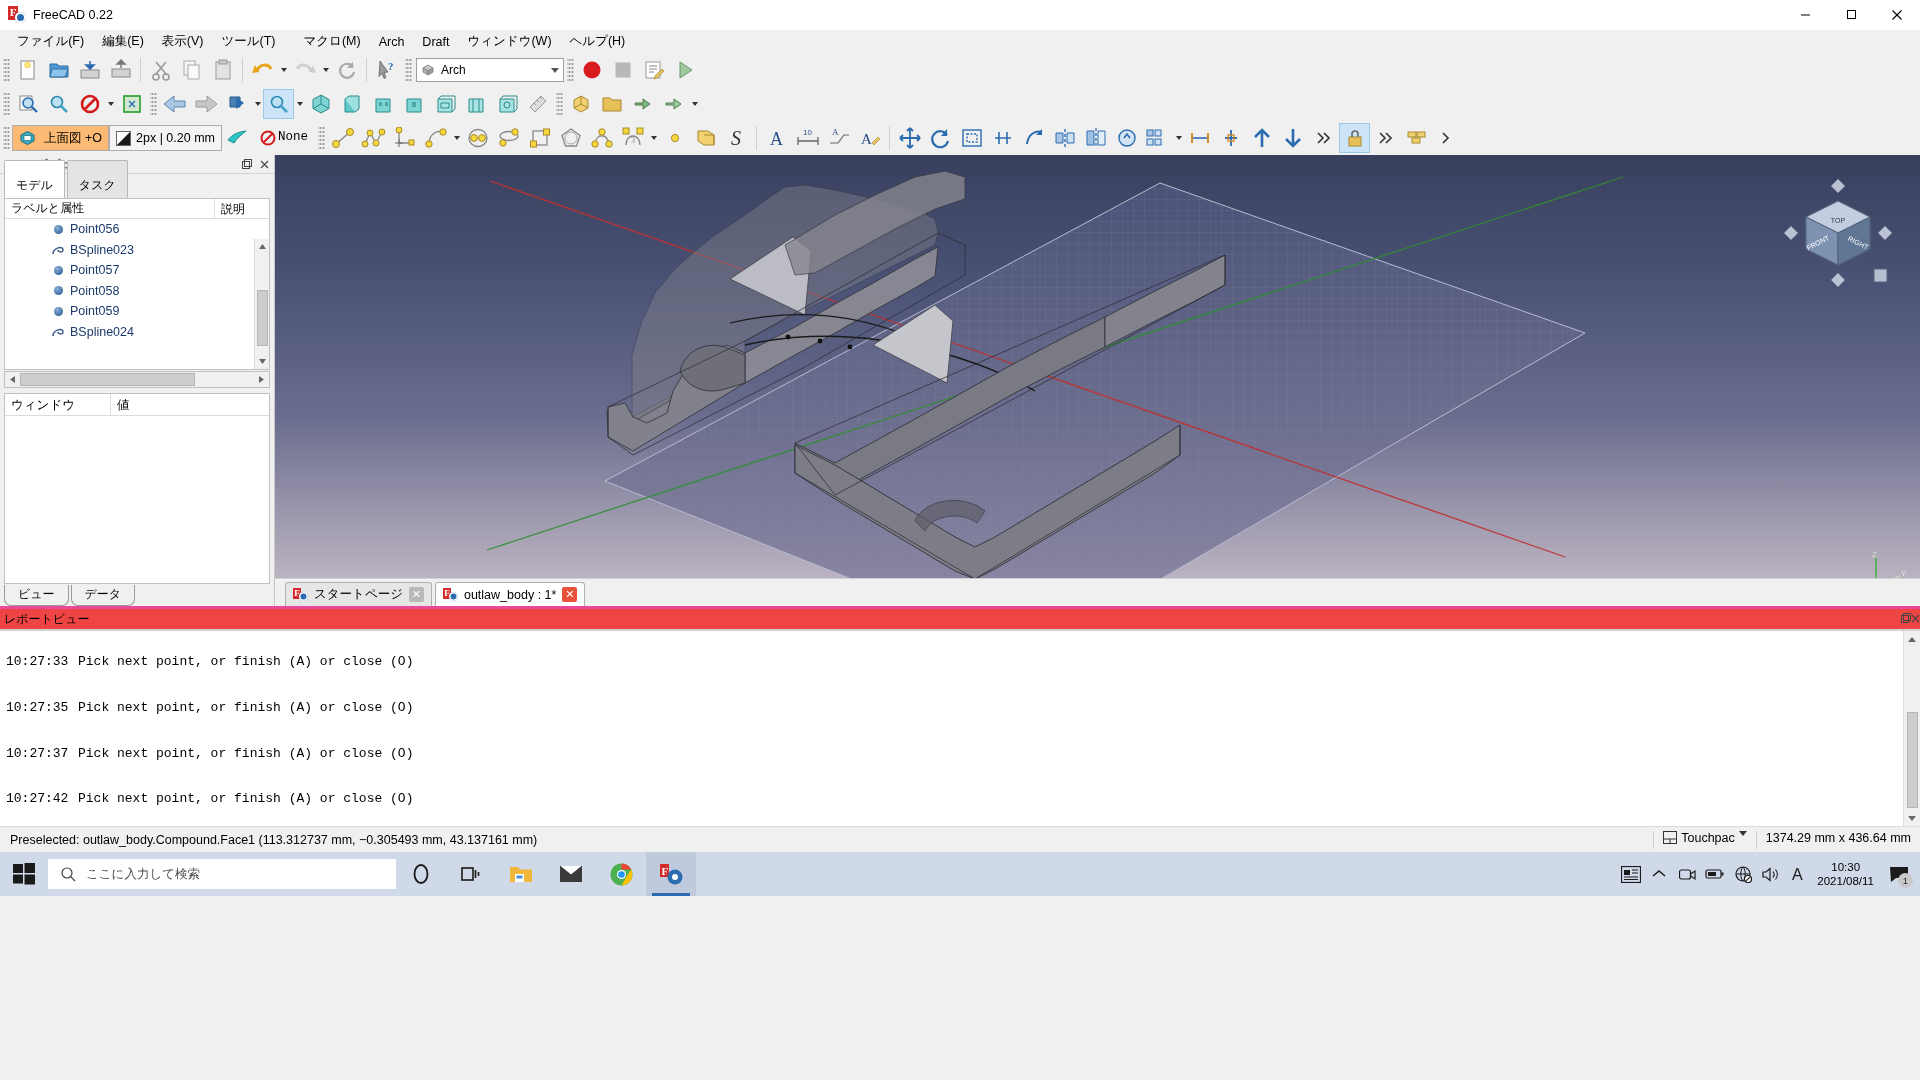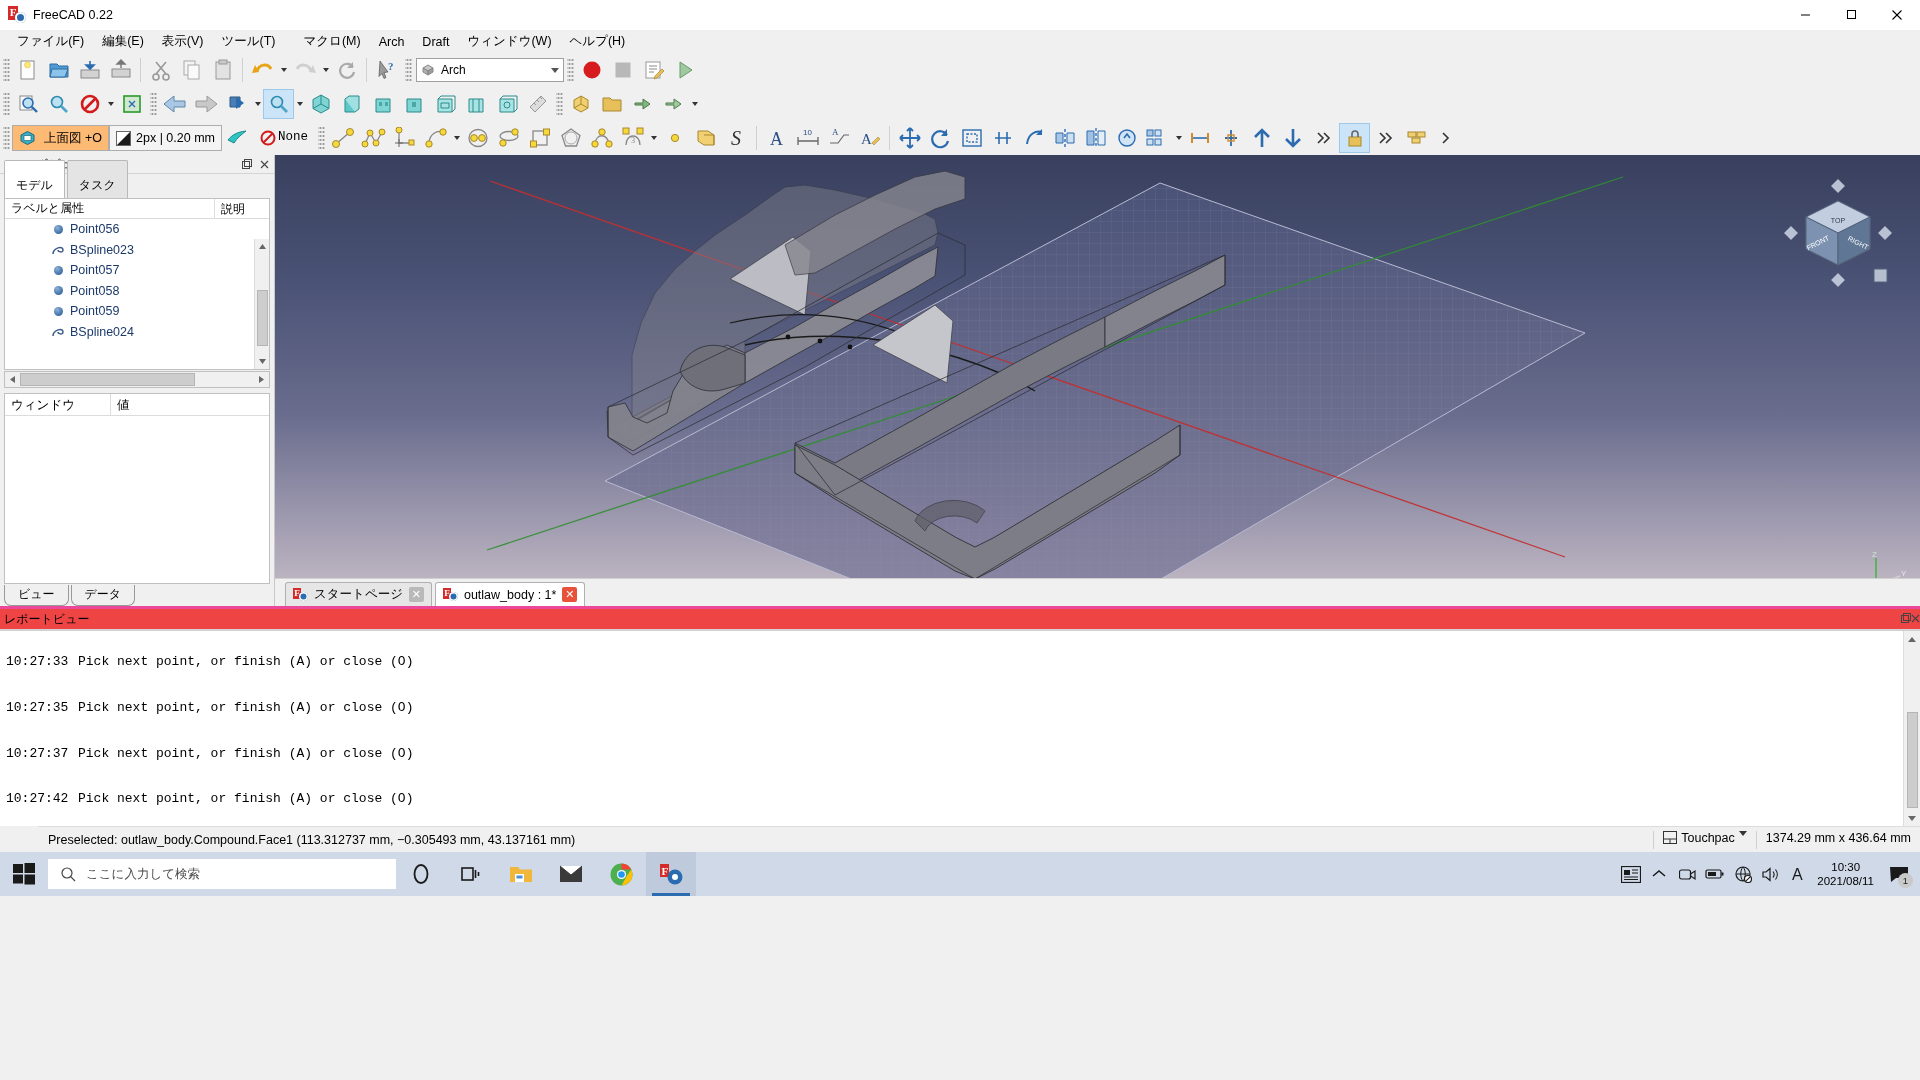--- a/index.html
+++ b/index.html
@@ -190,21 +190,21 @@
   .rscroll { position:absolute; right:0; top:0; bottom:0; width:17px; background:#f0f0f0;
              border-left:1px solid #dcdcdc; display:flex; flex-direction:column; align-items:center; }
   .rsb-btn { width:17px; height:16px; display:flex; align-items:center; justify-content:center; }
   .rsb-track { flex:1; width:17px; position:relative; background:#f0f0f0; }
   .rsb-thumb { position:absolute; left:3px; width:11px; background:#cdcdcd; border:1px solid #b5b5b5;
                bottom:2px; height:96px; }
 
   
   .statusbar {
     height:26px; background:#f0f0f0; display:flex; align-items:center;
-    font-size:12.5px; padding-left:10px; border-top:1px solid #dcdcdc;margin-left:38px;
+    font-size:12.5px; padding-left:10px; border-top:1px solid #dcdcdc;
   }
   .status-right { margin-left:auto; display:flex; align-items:center; height:26px; }
   .status-cell { padding:0 9px; display:flex; align-items:flex-start; gap:4px; height:18px;
                  border-left:1px solid #cfcfcf; }
 
   
   .taskbar { height:44px; background:#cfd9e8; display:flex; align-items:center; }
   .start-btn { width:48px; height:44px; display:flex; align-items:center; justify-content:center; }
   .tb-search {
     width:348px; height:30px; background:#fff; display:flex; align-items:center;

